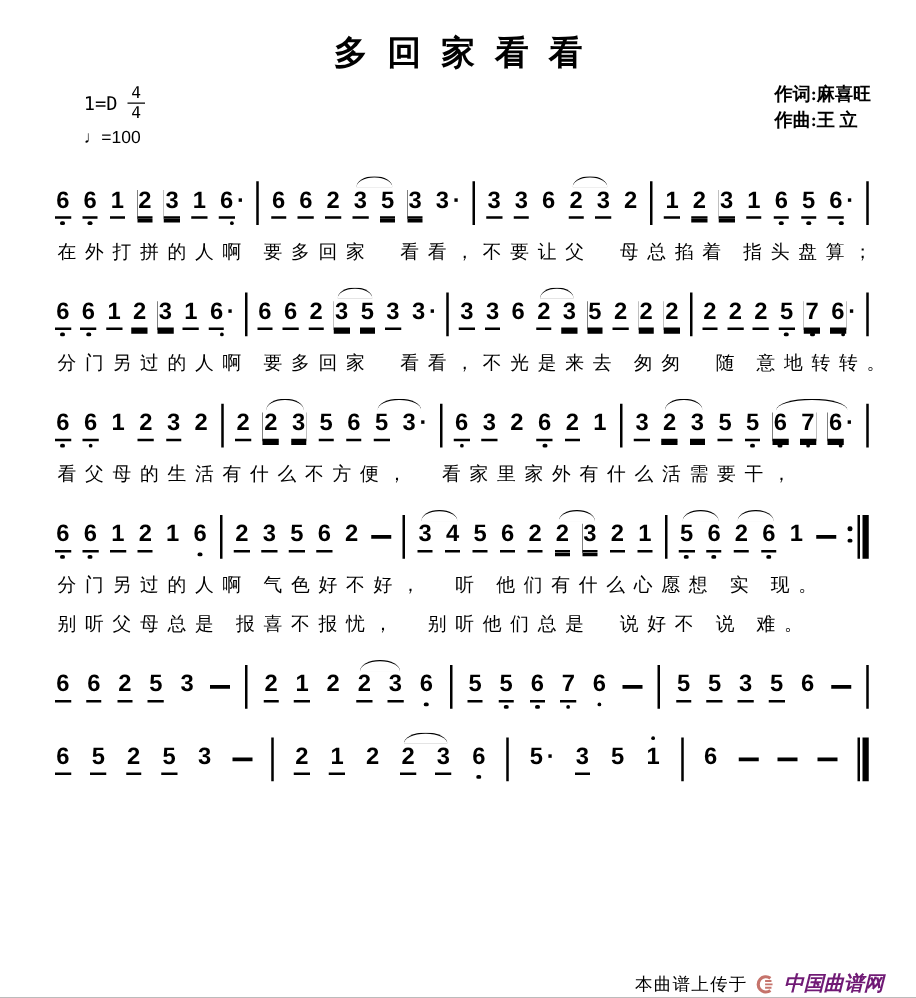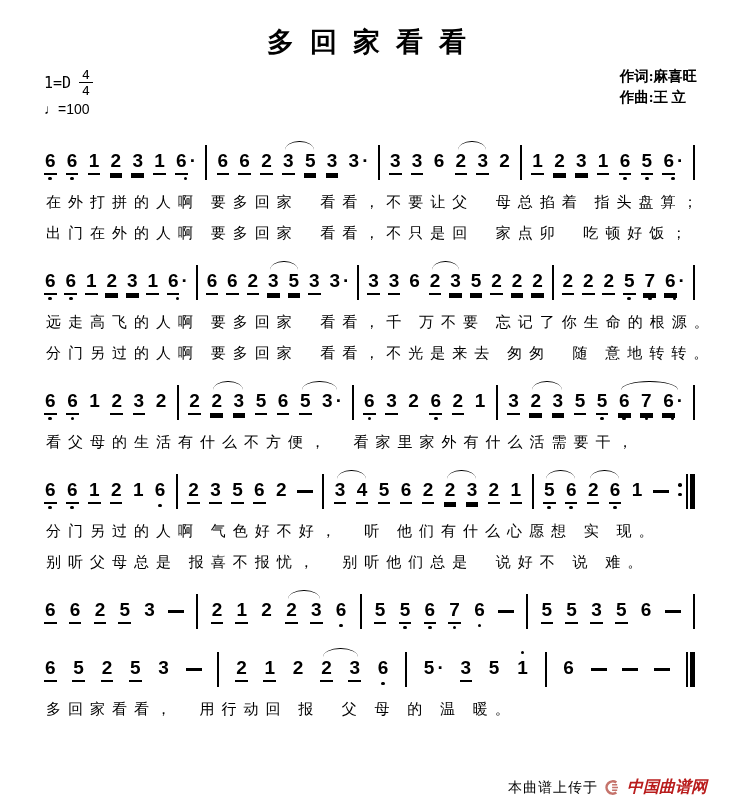--- a/index.html
+++ b/index.html
@@ -1,21 +1,21 @@
 <!DOCTYPE html>
 <html><head>
 <meta charset="utf-8">
 <style>
   html,body{margin:0;padding:0;background:#888;}
   .page{position:relative;width:733px;height:798px;background:#ffffff;margin:0 auto;overflow:hidden;
         font-family:"Liberation Serif","DejaVu Serif",serif;color:#000;}
   
   .title{margin-top:24px;text-align:center;font-size:27px;font-weight:bold;
          letter-spacing:16px;padding-left:16px;}
-  .head-row{position:relative;height:62px;margin-top:6px;}
+  .head-row{position:relative;height:62px;margin-top:6px;margin-left:23px;}
   .keyblock{position:absolute;left:44px;top:2px;font-family:"DejaVu Sans Mono","Liberation Mono",monospace;
             font-size:15px;line-height:16px;}
   .keyline{display:flex;align-items:center;gap:8px;}
   .meter{display:inline-flex;flex-direction:column;align-items:center;font-size:13px;line-height:13px;}
   .meter-top{border-bottom:1.4px solid #000;padding:0 3px 1px;}
   .meter-bot{padding-top:1px;}
   .tempo{margin-top:4px;font-size:14px;font-family:Liberation Sans, sans-serif;}
   .credits{position:absolute;right:36px;top:0;text-align:left;font-size:14.5px;line-height:21px;font-weight:bold;}
   
   .system{margin:14px 36px 0 42px;}
@@ -284,21 +284,20 @@
             <span class="odot"></span>
           </span>
         </span>
         <span class="tok bar-tok">
           <span class="bar-line"></span>
         </span>
         <span class="slur" style="left: 243.25px; width: 28.5px;"></span>
         <span class="slur" style="left: 416.25px; width: 27.5px;"></span>
       </div>
       <div class="lyrics-row">在外打拼的人啊 要多回家  看看，不要让父  母总掐着 指头盘算；</div>
-      <div class="lyrics-row">出门在外的人啊 要多回家  看看，不只是回  家点卯  吃顿好饭；</div>
     </div>
   <div class="system">
       <div class="notes-row">
         <span class="tok note-tok">
           <span class="slot"></span>
           <span class="mid">
             <span class="n u1">6</span>
           </span>
           <span class="slot">
             <span class="odot"></span>
@@ -521,21 +520,20 @@
           <span class="slot">
             <span class="odot"></span>
           </span>
         </span>
         <span class="tok bar-tok">
           <span class="bar-line"></span>
         </span>
         <span class="slur" style="left: 228.25px; width: 27.5px;"></span>
         <span class="slur" style="left: 390.25px; width: 26.5px;"></span>
       </div>
-      <div class="lyrics-row">远走高飞的人啊 要多回家  看看，千 万不要 忘记了你生命的根源。</div>
       <div class="lyrics-row">分门另过的人啊 要多回家  看看，不光是来去 匆匆  随 意地转转。</div>
     </div>
   <div class="system">
       <div class="notes-row">
         <span class="tok note-tok">
           <span class="slot"></span>
           <span class="mid">
             <span class="n u1">6</span>
           </span>
           <span class="slot">
@@ -1301,29 +1299,28 @@
         </span>
         <span class="tok">
           <span class="dash"></span>
         </span>
         <span class="tok bar-tok">
           <span class="bar-line"></span>
           <span class="bar-thick"></span>
         </span>
         <span class="slur" style="left: 281.25px; width: 34.5px;"></span>
       </div>
-      <div class="lyrics-row">多回家看看，  用行动回 报  父 母 的 温 暖。</div>
     </div>
 
   <div class="footer">
     <span class="footer-text">本曲谱上传于</span>
     <span style="display:inline-flex;">
       <svg width="17" height="17" viewBox="0 0 20 20">
         <path d="M14.5 4.2 A7.2 7.2 0 1 0 14.5 15.8" stroke="#c5736b" stroke-width="3" fill="none"></path>
         <line x1="9.5" y1="6.8" x2="15.5" y2="6.8" stroke="#c5736b" stroke-width="1.8"></line>
         <line x1="9.5" y1="10" x2="16.5" y2="10" stroke="#c5736b" stroke-width="1.8"></line>
         <line x1="9.5" y1="13.2" x2="15.5" y2="13.2" stroke="#c5736b" stroke-width="1.8"></line>
       </svg>
     </span>
-    <span class="site-name" style="color: #b91c1c;">中国曲谱网</span>
+    <span class="site-name" style="color: #701a75;">中国曲谱网</span>
   </div>
 
 </div>
 
 </body></html>

